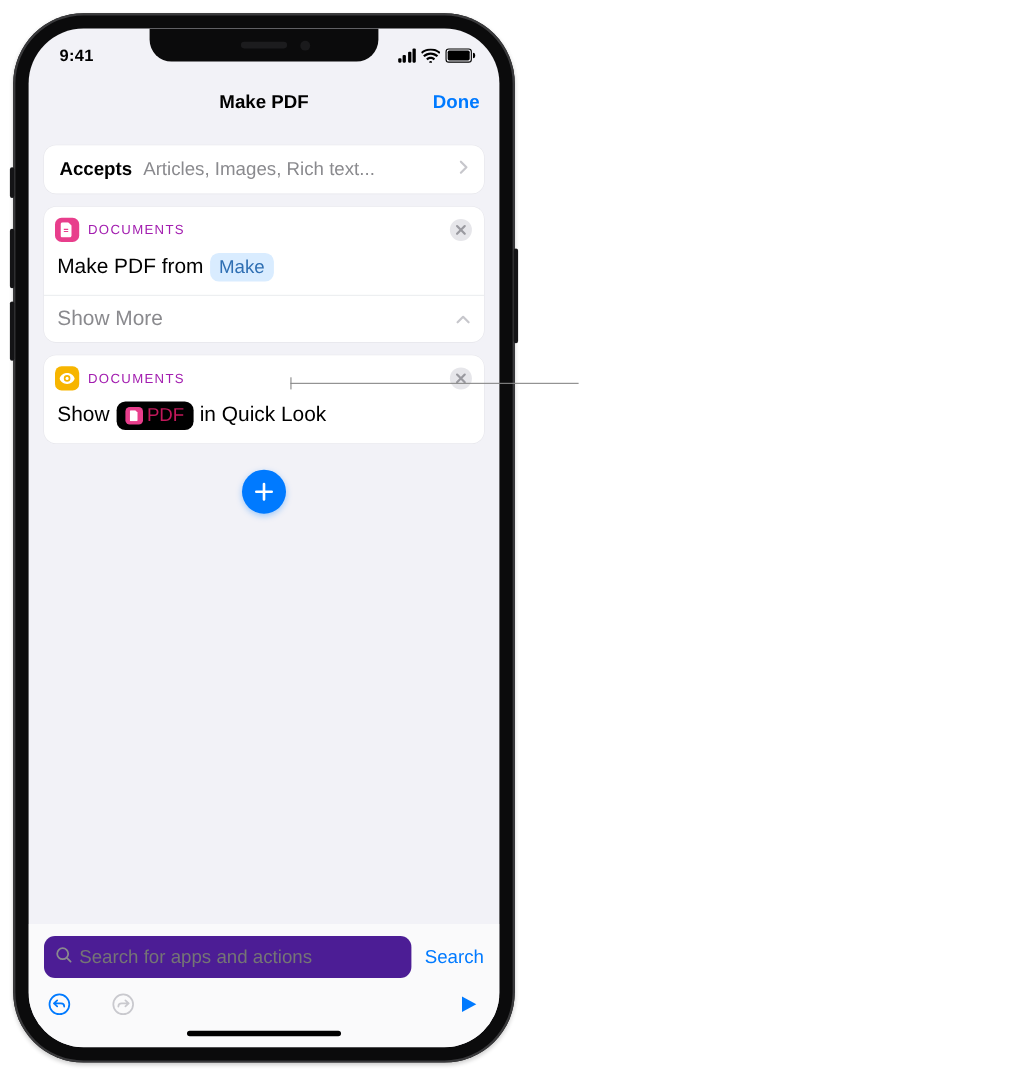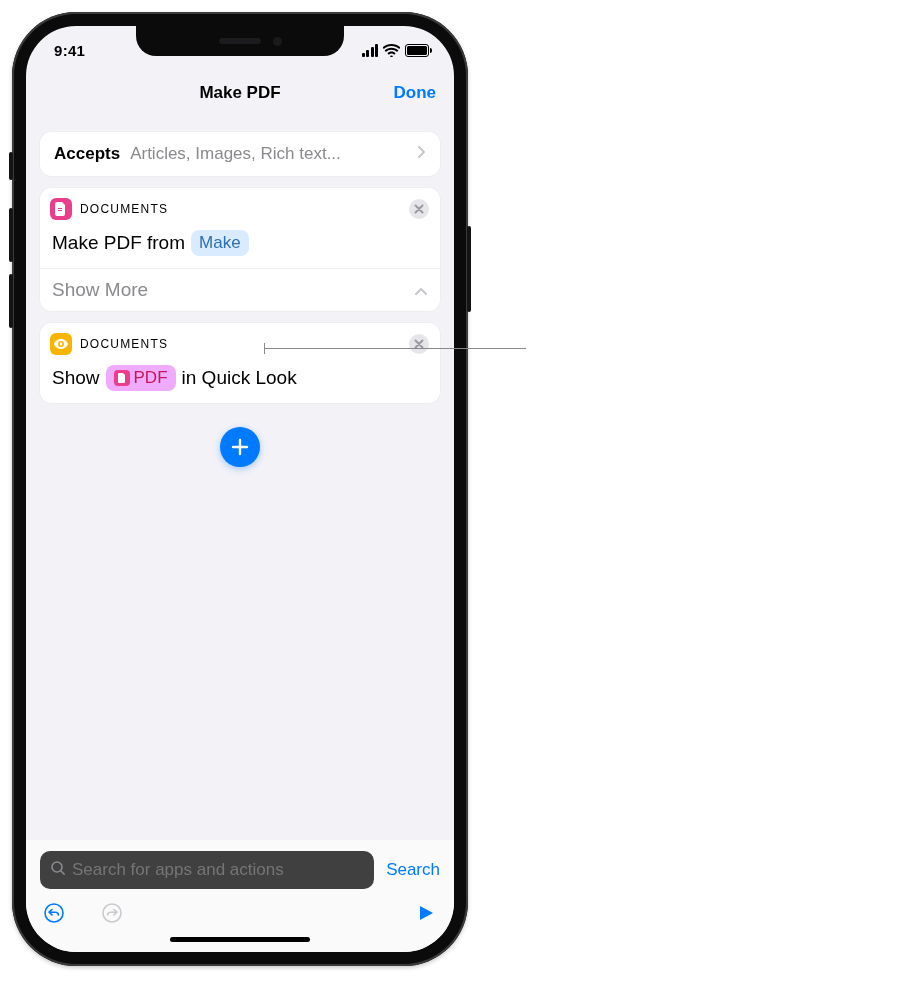--- a/index.html
+++ b/index.html
@@ -99,29 +99,29 @@
     display:flex; align-items:center; gap:8px;
     padding: 10px 10px 6px 10px;
   }
   .app-icon {
     width:22px; height:22px; border-radius:6px; display:flex; align-items:center; justify-content:center;
     flex: 0 0 22px;
   }
   .app-icon svg { display:block; }
   .app-icon.magenta { background:#e83e8c; }
   .app-icon.yellow  { background:#f7b500; }
-  .category { color:#000000; font-size:12px; letter-spacing:1.2px; font-weight:500;}
+  .category { color:#a21caf; font-size:12px; letter-spacing:1.2px; font-weight:500;}
   .close-btn { margin-left:auto; width:22px; height:22px; color:#c9c9ce; }
   .action-body { padding: 4px 12px 12px 12px; font-size:19px; display:flex; align-items:center; flex-wrap:wrap; gap:6px;}
   .token {
     display:inline-flex; align-items:center; gap:4px;
     background:#d9ecff; color:#2f6fb3; border-radius:8px;
     padding: 3px 8px; font-size:17px;
   }
-  .token.pdf { background:#f0abfc; color:#c2185b; }
+  .token.pdf { background:#000000; color:#c2185b; }
   .token.pdf .mini{
      width:16px; height:16px; background:#e83e8c; border-radius:4px; display:inline-flex;align-items:center;justify-content:center;
   }
   .show-more {
     border-top:1px solid #eceef0; padding:10px 12px;
     color:#8a8a8e; font-size:19px; display:flex; justify-content:space-between; align-items:center;
   }
   .plus {
     width:40px; height:40px; border-radius:50%; background:#007aff;
     display:flex; align-items:center; justify-content:center; margin: 24px auto 0;
@@ -130,21 +130,21 @@
   .plus svg { color:#fff; }
   
   .bottombar {
     position:absolute; left:0; right:0; bottom:0;
     background:#fafafb;
     padding: 10px 14px 6px 14px;
     border-top: .5px solid transparent;
   }
   .search-row { display:flex; align-items:center; gap:12px; }
   .search {
-    flex:1; height:38px; background:#404040; border-radius:10px;
+    flex:1; height:38px; background:#4c1d95; border-radius:10px;
     display:flex; align-items:center; padding:0 10px; color:#8a8a8e; gap:6px;
   }
   .search input { border:0; background:transparent; font-size:17px; color:#8a8a8e; outline:none; width:100%;}
   .cancel { color:#007aff; font-size:17px; }
   .toolbar {
     display:flex; align-items:center; justify-content:space-between;
     padding: 12px 2px 2px 2px;
   }
   .tb-left { display:flex; gap:34px; }
   .tb-icon { width:24px; height:24px; display:flex; align-items:center; justify-content:center;}

